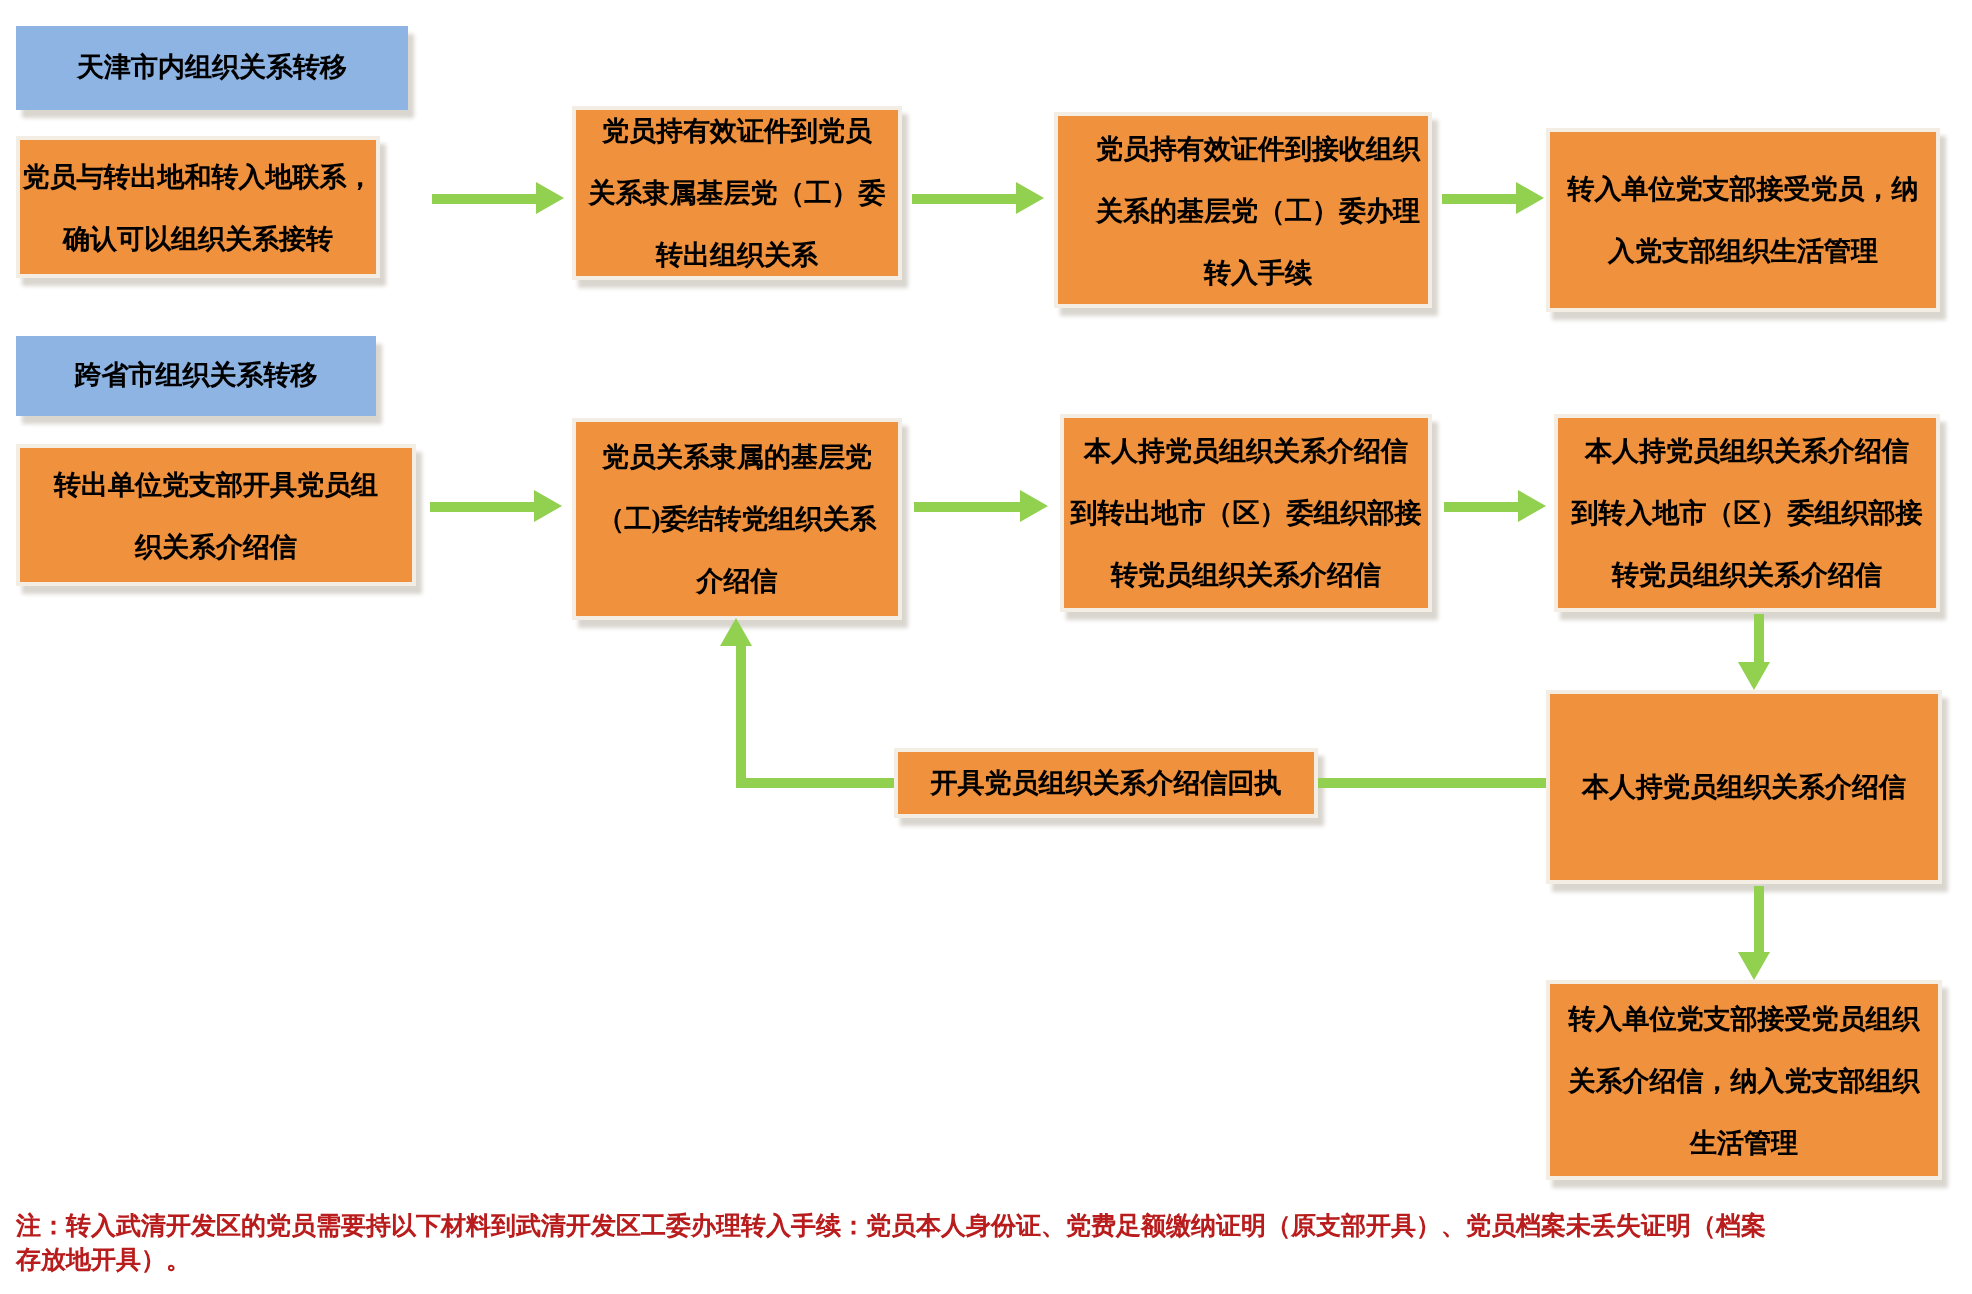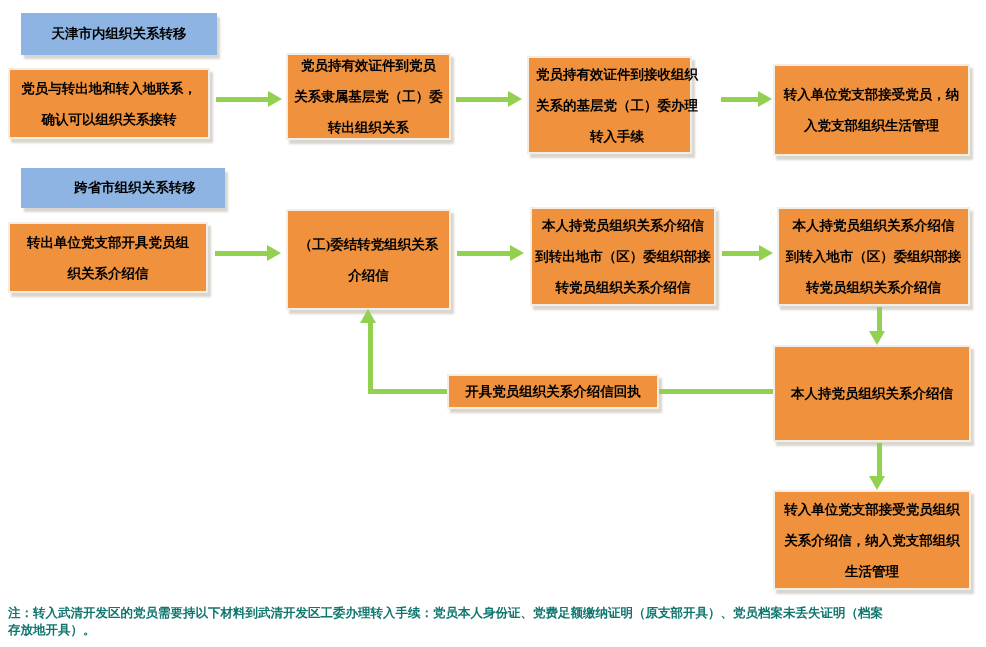--- a/index.html
+++ b/index.html
@@ -4,65 +4,64 @@
 <style>
   html,body{margin:0;padding:0;background:#ffffff;}
   #canvas{
     position:relative;width:986px;height:647px;background:#ffffff;overflow:hidden;
     font-family:"Liberation Serif","DejaVu Serif",serif;
   }
   .hdr{
     position:absolute;background:#8DB4E2;color:#000;font-weight:bold;font-size:13.5px;
     display:flex;align-items:center;justify-content:center;text-align:center;
     box-shadow:3px 4px 2px #d9d5cf;
-    margin-left:13px;
   }
   .node{
     position:absolute;background:#F0913D;color:#000;font-weight:bold;font-size:13.5px;
     border:2px solid #f3ede3;box-shadow:3px 4px 2px #d9d5cf;
     display:flex;flex-direction:column;align-items:center;justify-content:center;
     text-align:center;box-sizing:border-box;padding:2px 4px;
   }
   .ln{display:block;line-height:31px;white-space:nowrap;}
   .hline{position:absolute;height:5px;background:#92D050;}
   .vline{position:absolute;width:5px;background:#92D050;}
   .head-right{position:absolute;width:0;height:0;border-left:14px solid #92D050;
     border-top:8px solid transparent;border-bottom:8px solid transparent;}
   .head-down{position:absolute;width:0;height:0;border-top:14px solid #92D050;
     border-left:8px solid transparent;border-right:8px solid transparent;}
   .head-up{position:absolute;width:0;height:0;border-bottom:14px solid #92D050;
     border-left:8px solid transparent;border-right:8px solid transparent;}
   .note{
-    position:absolute;left:8px;top:605px;width:958px;color:#0f766e;
+    position:absolute;left:8px;top:605px;width:958px;color:#b91c1c;
     font-weight:bold;font-size:12.5px;
   }
   .note .ln{line-height:17px;white-space:normal;}
 </style>
 </head>
 <body>
 
 <div id="canvas">
 
   <div class="hdr" style="left:8px;top:13px;width:196px;height:42px;">
     <span class="ln" style="line-height:normal">天津市内组织关系转移</span>
   </div>
-  <div class="hdr" style="left:8px;top:168px;width:180px;height:40px;padding-left:24px;">
+  <div class="hdr" style="left:8px;top:168px;width:180px;height:40px;">
     <span class="ln" style="line-height:normal">跨省市组织关系转移</span>
   </div>
 
-  <div class="node" style="left:8px;top:68px;width:202px;height:71px;">
+  <div class="node" style="left:8px;top:68px;width:182px;height:71px;">
     <span class="ln">党员与转出地和转入地联系，</span>
     <span class="ln">确认可以组织关系接转</span>
   </div>
   <div class="node" style="left:286px;top:53px;width:165px;height:87px;">
     <span class="ln">党员持有效证件到党员</span>
     <span class="ln">关系隶属基层党（工）委</span>
     <span class="ln">转出组织关系</span>
   </div>
-  <div class="node" style="left:527px;top:56px;width:165px;height:98px;padding-left:19px;">
+  <div class="node" style="left:527px;top:56px;width:189px;height:98px;padding-left:19px;">
     <span class="ln">党员持有效证件到接收组织</span>
     <span class="ln">关系的基层党（工）委办理</span>
     <span class="ln">转入手续</span>
   </div>
   <div class="node" style="left:773px;top:64px;width:197px;height:92px;">
     <span class="ln">转入单位党支部接受党员，纳</span>
     <span class="ln">入党支部组织生活管理</span>
   </div>
 
   <div class="hline" style="left:216px;top:97px;width:52px;"></div>
@@ -70,20 +69,21 @@
   <div class="hline" style="left:456px;top:97px;width:52px;"></div>
   <div class="head-right" style="left:508px;top:91px;"></div>
   <div class="hline" style="left:721px;top:97px;width:37px;"></div>
   <div class="head-right" style="left:758px;top:91px;"></div>
 
   <div class="node" style="left:8px;top:222px;width:200px;height:71px;">
     <span class="ln">转出单位党支部开具党员组</span>
     <span class="ln">织关系介绍信</span>
   </div>
   <div class="node" style="left:286px;top:209px;width:165px;height:101px;">
+    <span class="ln">党员关系隶属的基层党</span>
     <span class="ln">（工)委结转党组织关系</span>
     <span class="ln">介绍信</span>
   </div>
   <div class="node" style="left:530px;top:207px;width:186px;height:99px;">
     <span class="ln">本人持党员组织关系介绍信</span>
     <span class="ln">到转出地市（区）委组织部接</span>
     <span class="ln">转党员组织关系介绍信</span>
   </div>
   <div class="node" style="left:777px;top:207px;width:193px;height:99px;">
     <span class="ln">本人持党员组织关系介绍信</span>

